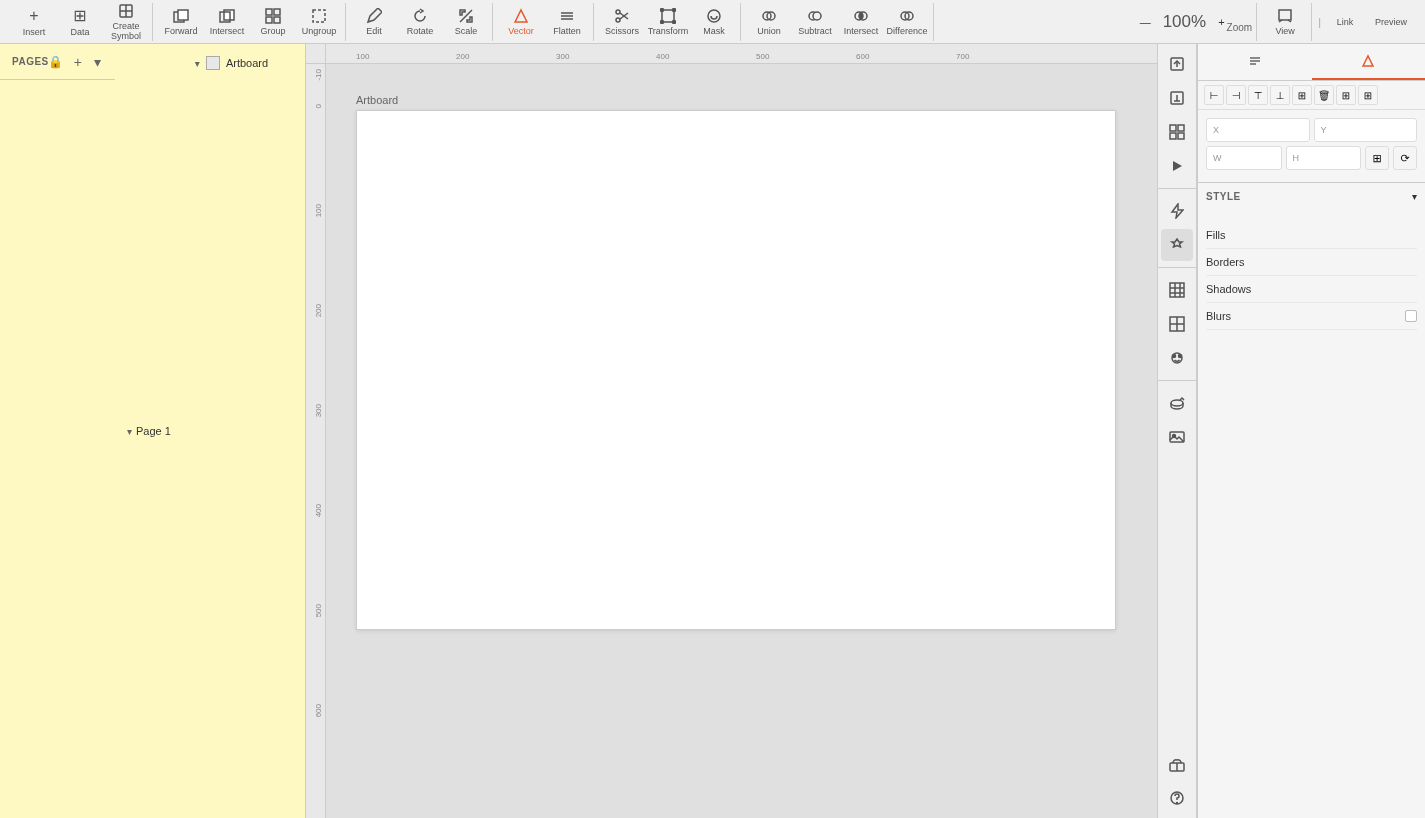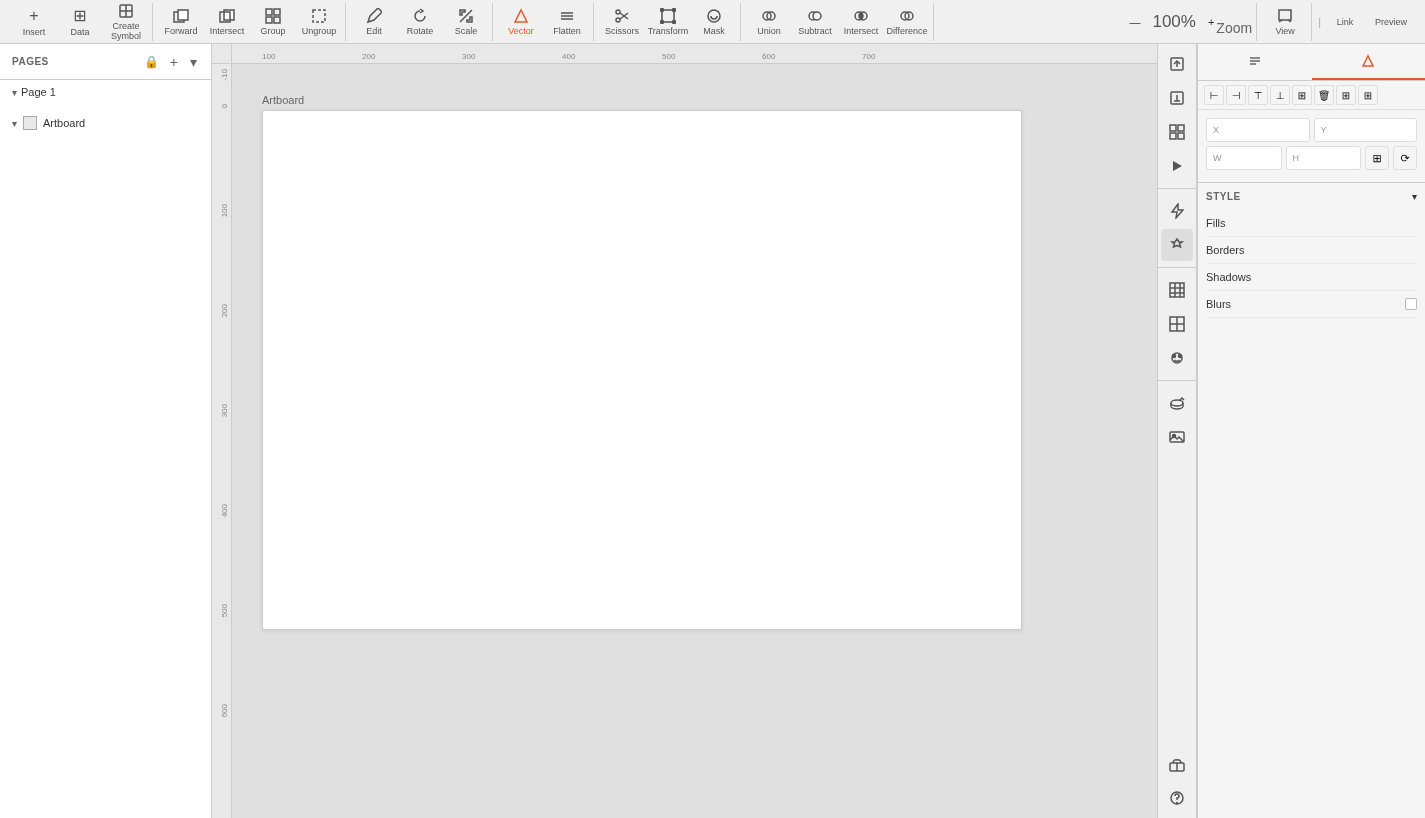--- a/index.html
+++ b/index.html
@@ -18,22 +18,22 @@
       font-size: 9px; color: #555; background: none; border: none;
     }
     .toolbar-btn.active { color: #e8572a; }
     .toolbar-btn svg { width: 16px; height: 16px; }
 
     
     .main { display: flex; flex: 1; overflow: hidden; }
 
     
     .left-panel {
-      width: 212px; background: #ffffff; border-right: 1px solid #ccc;
-      display: flex; flex-direction: column; flex-shrink: 0;
+      width: 306px; background: #fef9c3; border-right: 1px solid #ccc;
+      display: flex; flex-shrink: 0;
     }
     .pages-header {
       display: flex; align-items: center; justify-content: space-between;
       padding: 8px 12px; border-bottom: 1px solid #ccc; height: 36px;
     }
     .pages-title { font-size: 10px; font-weight: 600; letter-spacing: 0.5px; color: #666; text-transform: uppercase; }
     .icon-btn { background: none; border: none; cursor: pointer; color: #666; font-size: 14px; padding: 2px; }
     .page-item {
       display: flex; align-items: center; padding: 6px 12px; cursor: pointer; gap: 4px;
     }
@@ -103,21 +103,21 @@
       flex: 1; display: flex; align-items: center; background: white;
       border: 1px solid #ddd; border-radius: 3px; height: 24px; padding: 0 6px; gap: 2px;
     }
     .coord-label { font-size: 9px; color: #999; flex-shrink: 0; }
     .coord-input { border: none; outline: none; background: transparent; font-size: 11px; color: #333; width: 100%; }
 
     
     .style-section { padding: 8px; }
     .style-header {
       display: flex; align-items: center; justify-content: space-between;
-      margin-bottom: 8px;
+      margin-bottom: 20px;
       gap: 32px;
     }
     .style-title { font-size: 10px; font-weight: 600; letter-spacing: 0.5px; color: #666; text-transform: uppercase; }
     .style-dropdown { font-size: 10px; color: #333; cursor: pointer; }
 
     
     .style-row {
       display: flex; align-items: center; justify-content: space-between;
       padding: 7px 0; border-bottom: 1px solid #e8e8e8; cursor: pointer;
     }
@@ -282,21 +282,21 @@
         </svg>
       <span>Difference</span>
     </button>
   </div>
   <div class="toolbar-group" style="margin-left:auto">
     <span style="font-size:11px; color:#333; margin-right:2px">—</span>
     <button class="toolbar-btn" style="width:auto; padding:0 8px; font-size:17px">
       <span>100%</span>
     </button>
     <span style="font-size:11px; color:#333; margin-left:2px">+</span>
-    <span style="font-size:14px; color:#666; display:block; margin-top:12px">Zoom</span>
+    <span style="font-size:10px; color:#666; display:block; margin-top:12px">Zoom</span>
   </div>
   <div class="toolbar-group">
     <button class="toolbar-btn">
       <svg viewBox="0 0 16 16" fill="none" stroke="#555" stroke-width="1.5">
           <rect x="2" y="2" width="12" height="10"></rect>
           <line x1="2" y1="14" x2="5" y2="12"></line>
           <line x1="14" y1="14" x2="11" y2="12"></line>
         </svg>
       <span>View</span>
     </button>

